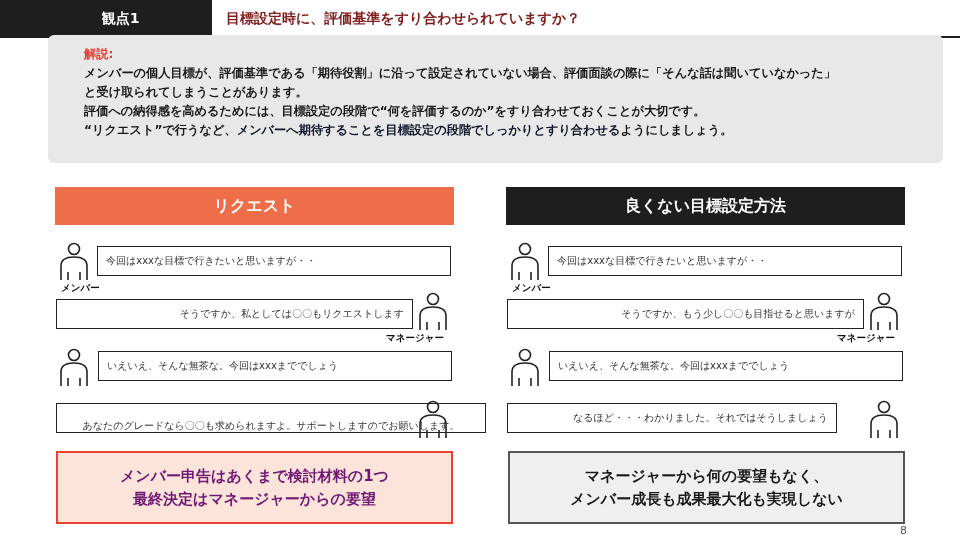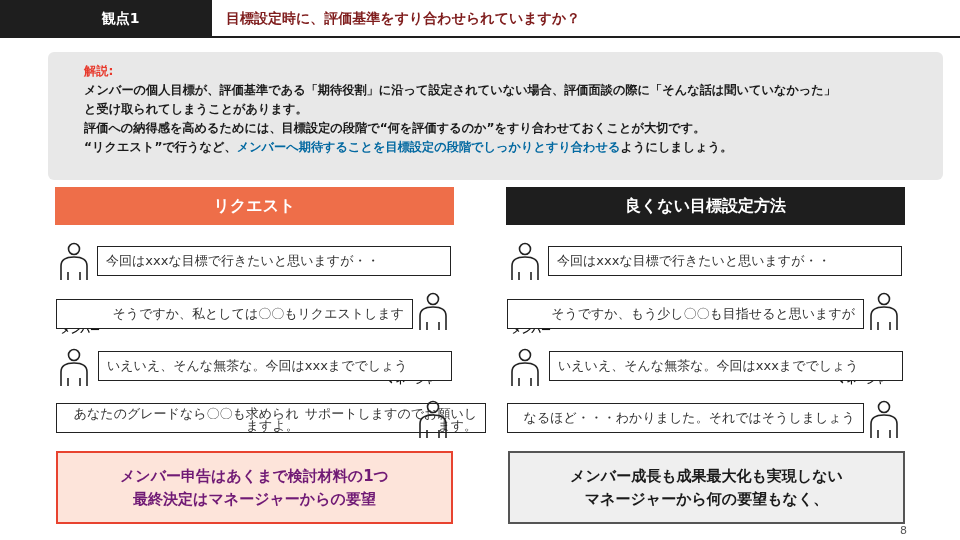--- a/index.html
+++ b/index.html
@@ -1,29 +1,29 @@
 <!DOCTYPE html>
 <html><head>
 <meta charset="utf-8">
 <style>
   * { margin:0; padding:0; box-sizing:border-box; }
   body { width:960px; height:540px; background:#ffffff; font-family:"DejaVu Sans", sans-serif; position:relative; overflow:hidden; color:#1a1a1a; }
   .header { position:absolute; left:0; top:0; width:960px; height:38px; border-bottom:2px solid #1e1e1e; }
   .header-tag { position:absolute; left:0; top:0; width:212px; height:38px; background:#1e1e1e; color:#fff; font-weight:bold; font-size:14px; display:flex; align-items:center; justify-content:center;padding-left:29px; }
   .header-title { position:absolute; left:226px; top:0; height:38px; display:flex; align-items:center; font-size:14px; font-weight:bold; color:#7f1d1d; }
-  .explain { position:absolute; left:48px; top:52px; width:895px; height:128px; background:#e8e8e8; border-radius:6px; padding:10px 0 0 36px; font-size:12.2px; font-weight:bold; line-height:19px; }
+  .explain { position:absolute; left:48px; top:35px; width:895px; height:128px; background:#e8e8e8; border-radius:6px; padding:10px 0 0 36px; font-size:12.2px; font-weight:bold; line-height:19px; }
   .explain .lbl { color:#e8392c; }
-  .explain .red { color:#0369a1;margin-top:17px; }
+  .explain .red { color:#0f172a;margin-top:17px; }
   .col-head { position:absolute; top:187px; width:399px; height:38px; display:flex; align-items:center; justify-content:center; color:#fff; font-weight:bold; font-size:16px; }
   .col-head.left { left:55px; background:#ee6e49; }
   .col-head.right { left:506px; background:#1e1e1e; }
-  .bubble { position:absolute; border:1px solid #222; background:#fff; font-size:13px; color:#333; display:flex; align-items:center; padding:0 8px; line-height:12px; }
+  .bubble { position:absolute; border:1px solid #222; background:#fff; font-size:10px; color:#333; display:flex; align-items:center; padding:0 8px; line-height:12px; }
   .bubble.r { justify-content:flex-end; text-align:right; }
   .person { position:absolute; width:30px; height:40px; }
-  .role { position:absolute; font-size:9.5px; font-weight:bold; color:#111;margin-top:42px; }
+  .role { position:absolute; font-size:9.5px; font-weight:bold; color:#111; }
   .summary { position:absolute; top:451px; width:397px; height:73px; display:flex; flex-direction:column; align-items:center; justify-content:center; font-weight:bold; font-size:15px; line-height:23px; }
   .summary.left { left:56px; background:#fde4da; border:2px solid #e8432f; color:#701a75;text-align:right; }
   .summary.right { left:508px; background:#efefef; border:2px solid #555; color:#1a1a1a; }
   .page-num { position:absolute; left:900px; top:524px; font-size:11px; color:#555; }
 </style>
 </head>
 <body>
 
 <div class="header">
   <div class="header-tag">観点1</div>
@@ -102,26 +102,26 @@
 <div class="role" style="left:837px;top:332px;">マネージャー</div>
 
 <svg class="person" style="left:510px;top:348px;" viewBox="0 0 30 40">
     <circle cx="15" cy="7" r="5.5" fill="none" stroke="#222" stroke-width="1.6"></circle>
     <path d="M2 38 V24 Q2 15 15 15 Q28 15 28 24 V38" fill="none" stroke="#222" stroke-width="1.6"></path>
     <line x1="9" y1="30" x2="9" y2="38" stroke="#222" stroke-width="1.6"></line>
     <line x1="21" y1="30" x2="21" y2="38" stroke="#222" stroke-width="1.6"></line>
   </svg>
 <div class="bubble" style="left:549px;top:351px;width:354px;height:30px;">いえいえ、そんな無茶な。今回はxxxまででしょう</div>
 
-<div class="bubble r" style="left:507px;top:403px;width:357px;height:30px;">なるほど・・・わかりました。それではそうしましょう</div>
+<div class="bubble r" style="left:507px;top:403px;width:330px;height:30px;">なるほど・・・わかりました。それではそうしましょう</div>
 <svg class="person" style="left:869px;top:400px;" viewBox="0 0 30 40">
     <circle cx="15" cy="7" r="5.5" fill="none" stroke="#222" stroke-width="1.6"></circle>
     <path d="M2 38 V24 Q2 15 15 15 Q28 15 28 24 V38" fill="none" stroke="#222" stroke-width="1.6"></path>
     <line x1="9" y1="30" x2="9" y2="38" stroke="#222" stroke-width="1.6"></line>
     <line x1="21" y1="30" x2="21" y2="38" stroke="#222" stroke-width="1.6"></line>
   </svg>
 
 <div class="summary right">
+  <div>マネージャーから何の要望もなく、</div>
   <div>メンバー成長も成果最大化も実現しない</div>
-  <div>マネージャーから何の要望もなく、</div>
 </div>
 
 <div class="page-num">8</div>
 
 </body></html>

